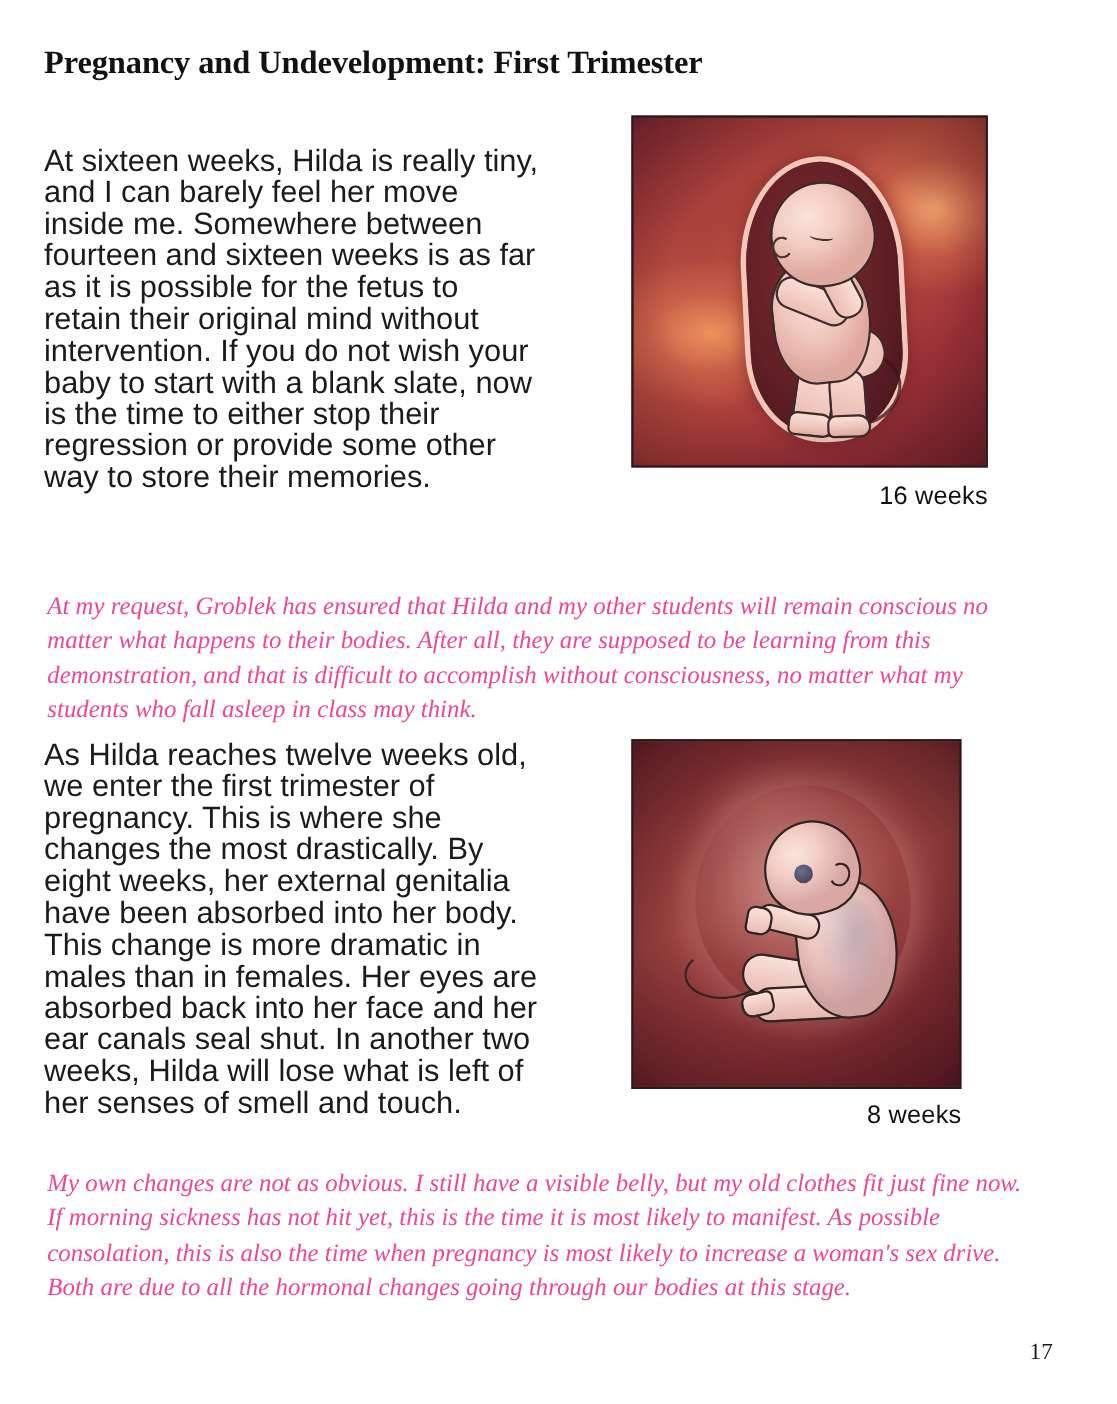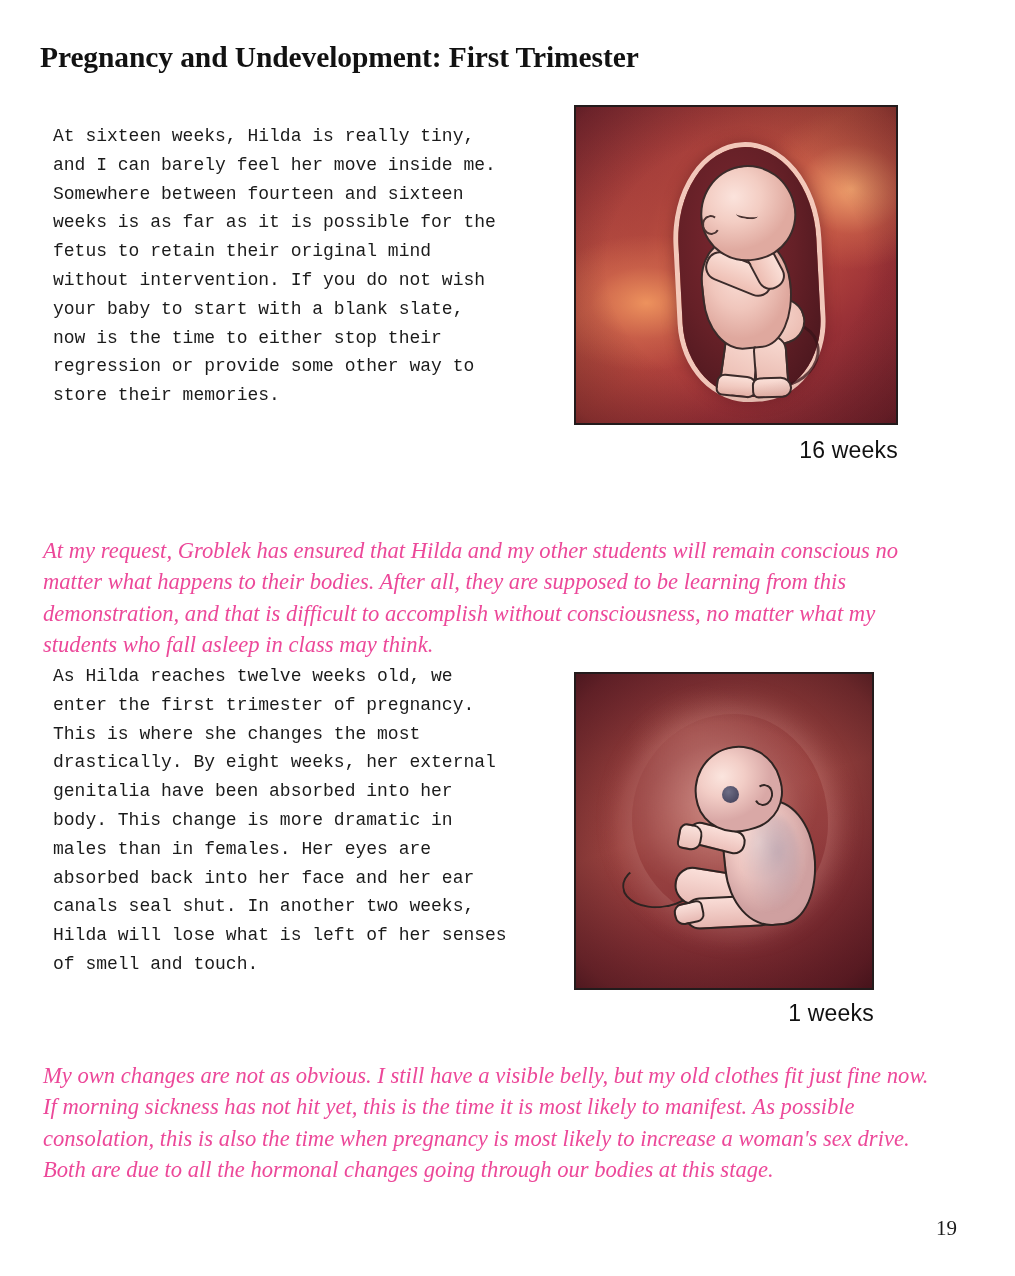--- a/index.html
+++ b/index.html
@@ -33,25 +33,24 @@
     font-weight: bold;
     font-size: 29.5px;
     letter-spacing: -0.1px;
     color: #121212;
     line-height: 1.2;
   }
 
   
   .body-col {
     position: absolute;
-    font-size: 18px;
+    font-size: 28px;
     line-height: 28.8px;
     color: #1b1b1b;
-    font-family: Liberation Mono, monospace;
-    margin-left: 13px;
+    font-family: Liberation Sans, sans-serif;
   }
   #para-one {
     left: 40px;
     top: 104px;
     width: 452px;
   }
   #para-two {
     left: 40px;
     top: 644px;
     width: 460px;
@@ -383,20 +382,20 @@
       <div class="f8 f8-foot"></div>
       <div class="f8 f8-body"></div>
       <div class="f8 f8-backshade"></div>
       <div class="f8 f8-arm"></div>
       <div class="f8 f8-hand"></div>
       <div class="f8 f8-head"></div>
       <div class="f8 f8-eye"></div>
       <div class="f8 f8-earcurl"></div>
       <div class="womb8-vignette"></div>
     </div>
-    <div class="fig-caption">1 weeks</div>
+    <div class="fig-caption">8 weeks</div>
   </div>
 
   <p class="note-block" id="note-two">My own changes are not as obvious. I still have a visible belly, but my old clothes fit just fine now. If morning sickness has not hit yet, this is the time it is most likely to manifest. As possible consolation, this is also the time when pregnancy is most likely to increase a woman's sex drive. Both are due to all the hormonal changes going through our bodies at this stage.</p>
 
-  <div class="page-number">19</div>
+  <div class="page-number">17</div>
 
 </div>
 
 </body></html>

